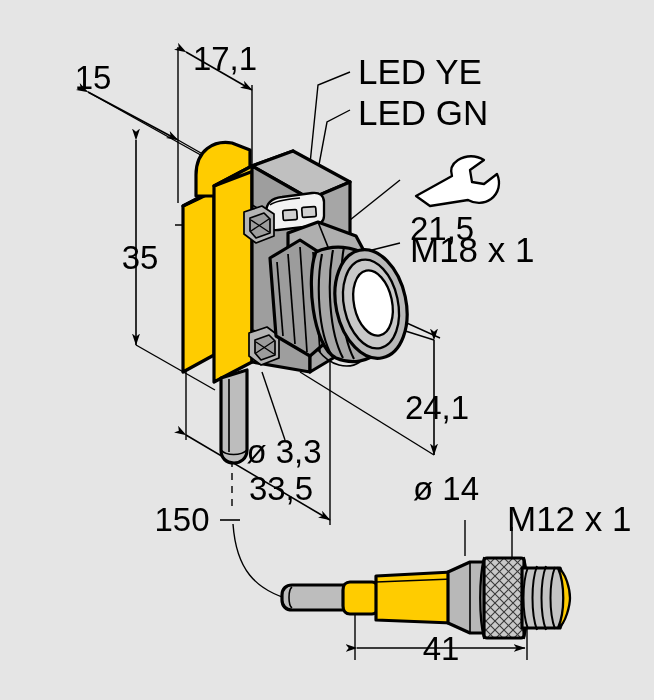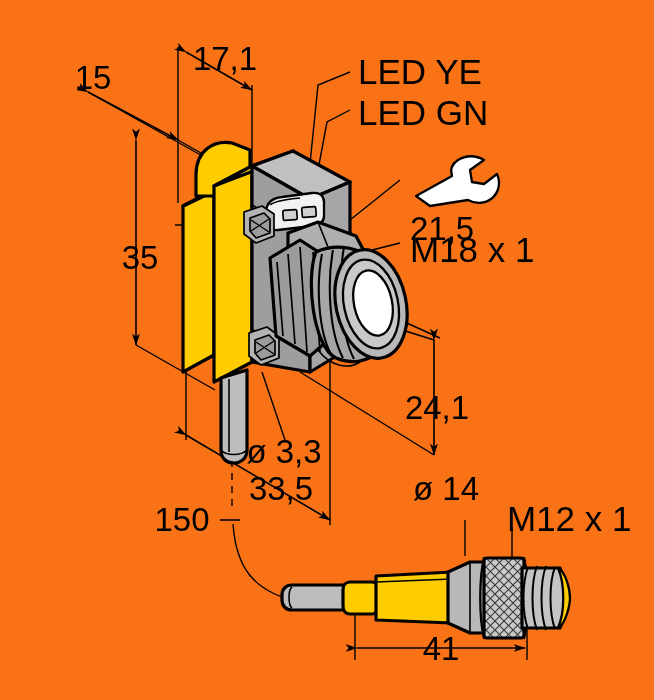--- a/index.html
+++ b/index.html
@@ -7,21 +7,21 @@
     padding: 0;
     background: #ffffff;
   }
   body {
     font-family: "Liberation Sans", sans-serif;
   }
   #drawing-root {
     position: relative;
     width: 654px;
     height: 700px;
-    background: #f97316;
+    background: #e5e5e5;
     overflow: hidden;
   }
   #drawing-svg {
     position: absolute;
     left: 0;
     top: 0;
     width: 654px;
     height: 700px;
   }
   .dim-text {

